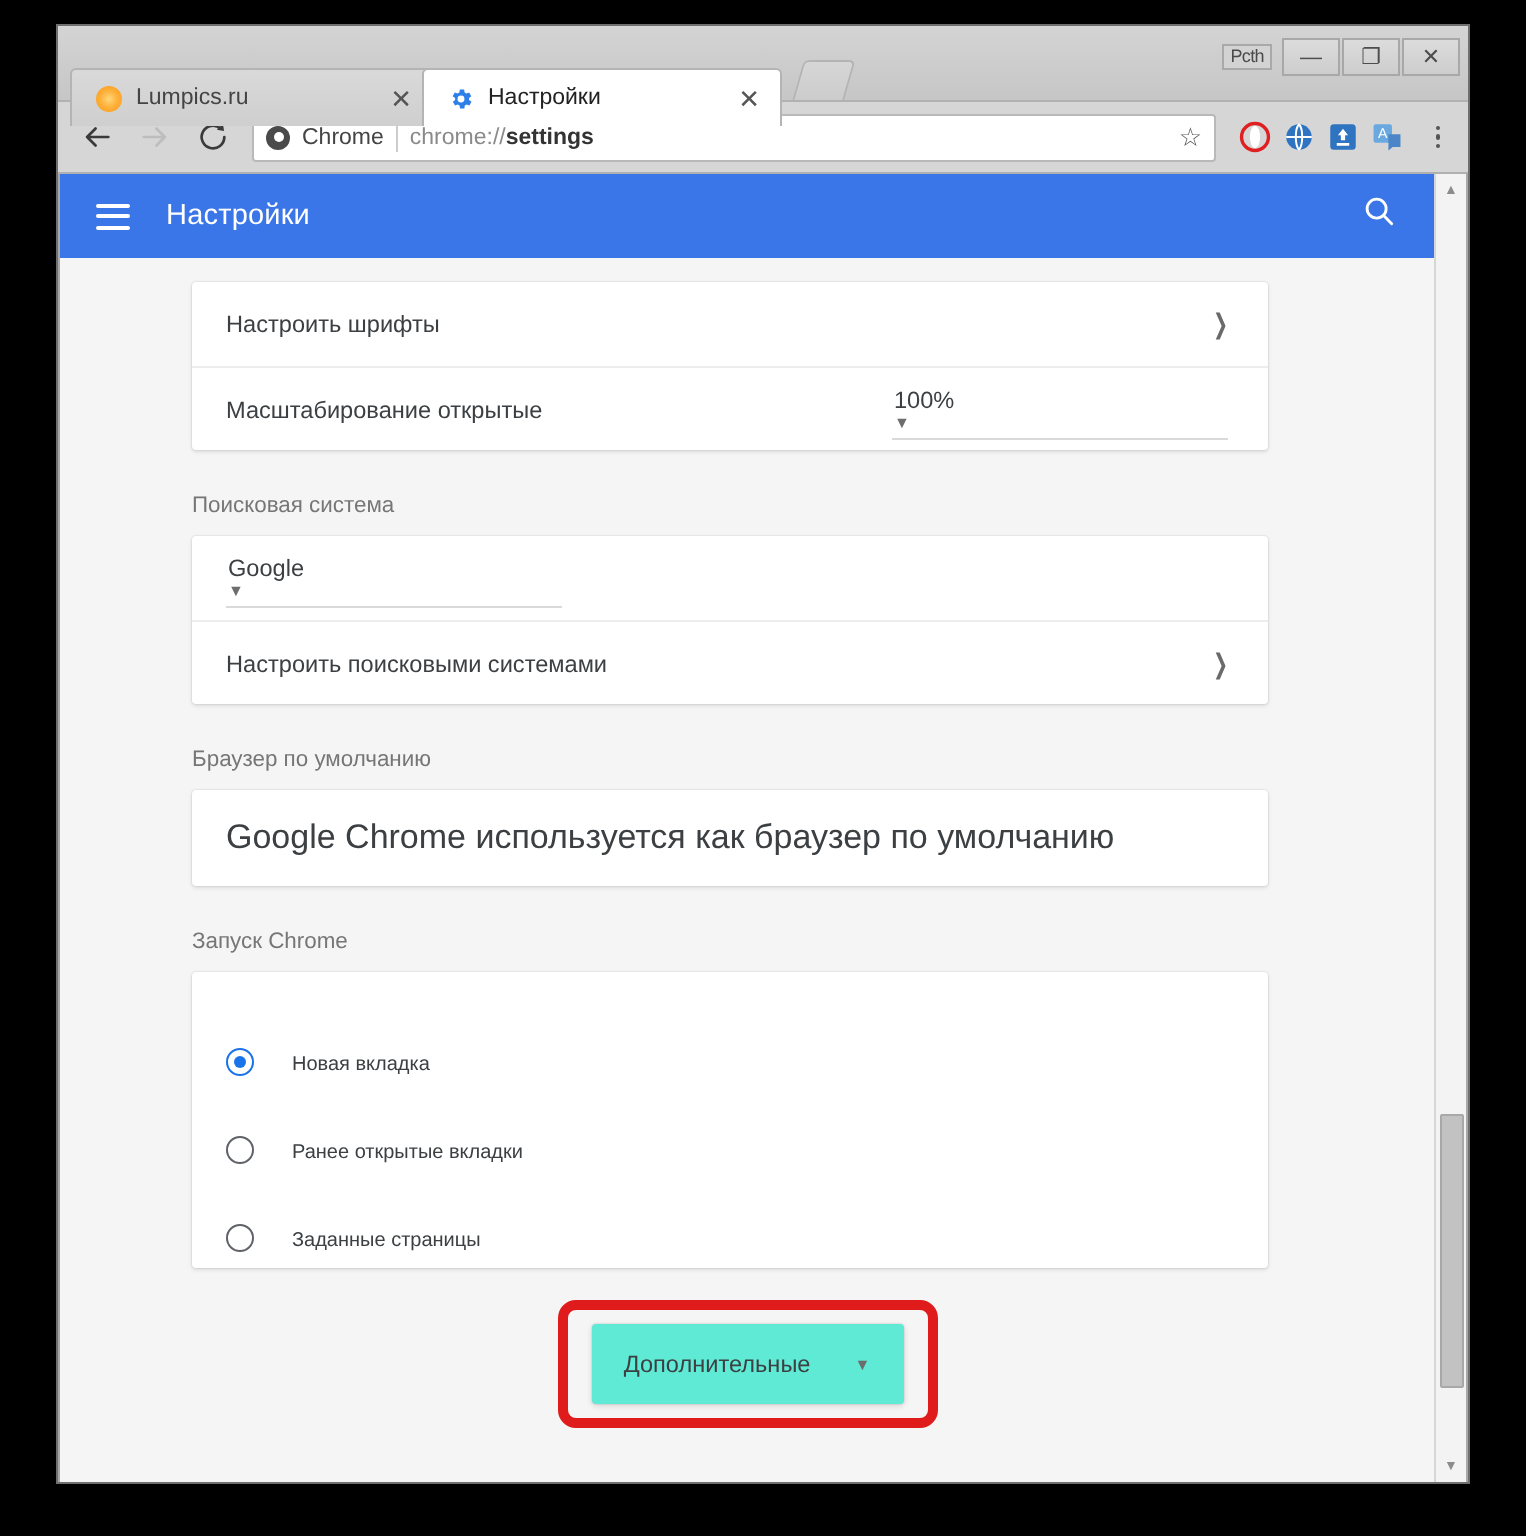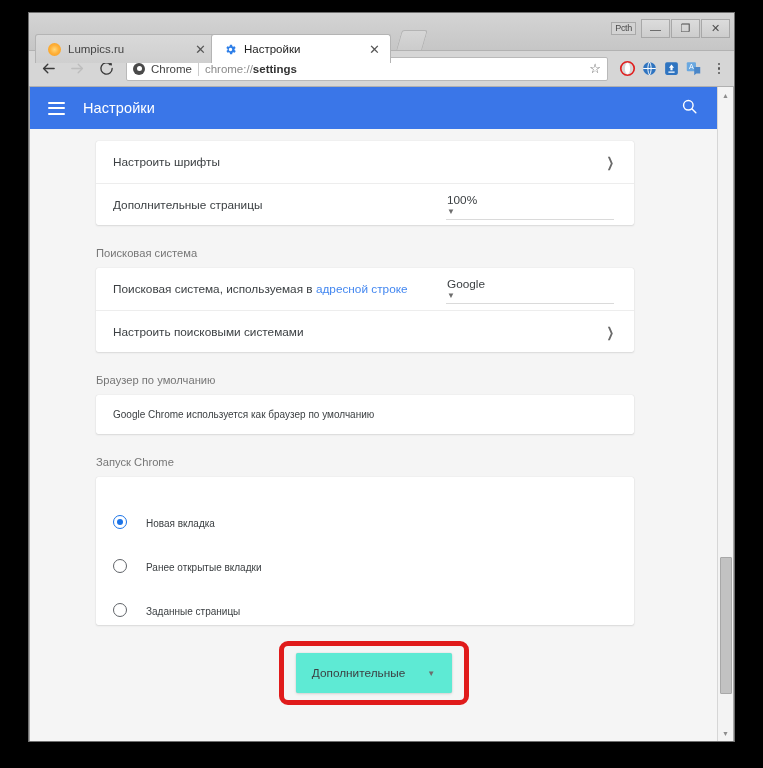--- a/index.html
+++ b/index.html
@@ -172,21 +172,21 @@
   }
   .select .val { flex: 1; font-size: 11.8px; color: #3c4043; }
   .caret { color: #6d6d6d; font-size: 8px; }
   .section-title {
     font-size: 11.2px; color: #767676;
     margin: 22px 0 9px 66px;
   }
   .infocard {
     background: #fff; margin: 0 83px 0 66px; border-radius: 2px;
     box-shadow: 0 0 1px rgba(0,0,0,.18), 0 1px 2px rgba(0,0,0,.10);
-    padding: 14px 17px; font-size: 10px; color: #3c4043;
+    padding: 14px 17px; font-size: 17px; color: #3c4043;
   }
   .radio-row {
     display: flex; align-items: flex-end; height: 44px; padding: 0 17px;
     font-size: 10px; color: #3c4043;
   }
   .radio {
     width: 14px; height: 14px; border-radius: 50%;
     border: 1.6px solid #5f6368; margin-right: 19px; flex: none;
     position: relative;
   }
@@ -354,32 +354,31 @@
 
         <div class="content">
 
           <div style="height:12px"></div>
           <div class="card">
             <div class="row">
               <span class="label">Настроить шрифты</span>
               <span class="chev-right">❯</span>
             </div>
             <div class="row">
-              <span class="label">Дополнительные страницы</span>
+              <span class="label">Масштабирование открытые</span>
               <span class="select">
                 <span class="val">100%</span>
                 <span class="caret">▼</span>
               </span>
             </div>
           </div>
 
           <div class="section-title">Поисковая система</div>
           <div class="card">
             <div class="row">
-              <span class="label"><span>Поисковая система, используемая в </span><a href="#">адресной строке</a></span>
               <span class="select">
                 <span class="val">Google</span>
                 <span class="caret">▼</span>
               </span>
             </div>
             <div class="row">
               <span class="label">Настроить поисковыми системами</span>
               <span class="chev-right">❯</span>
             </div>
           </div>

